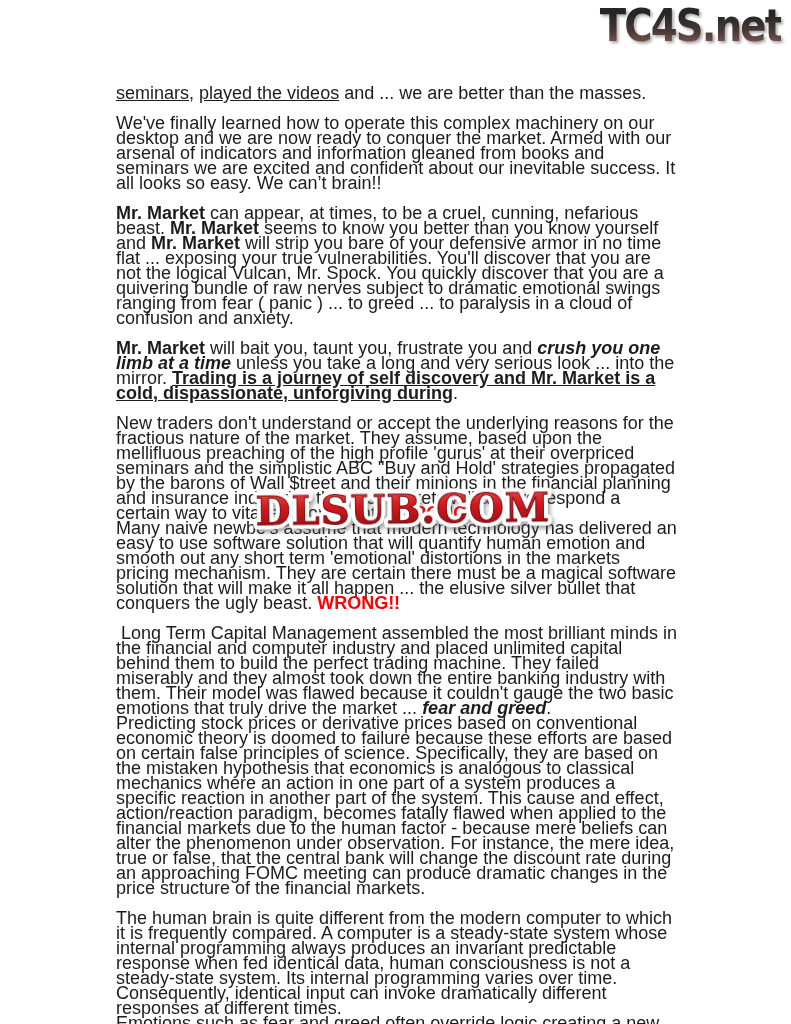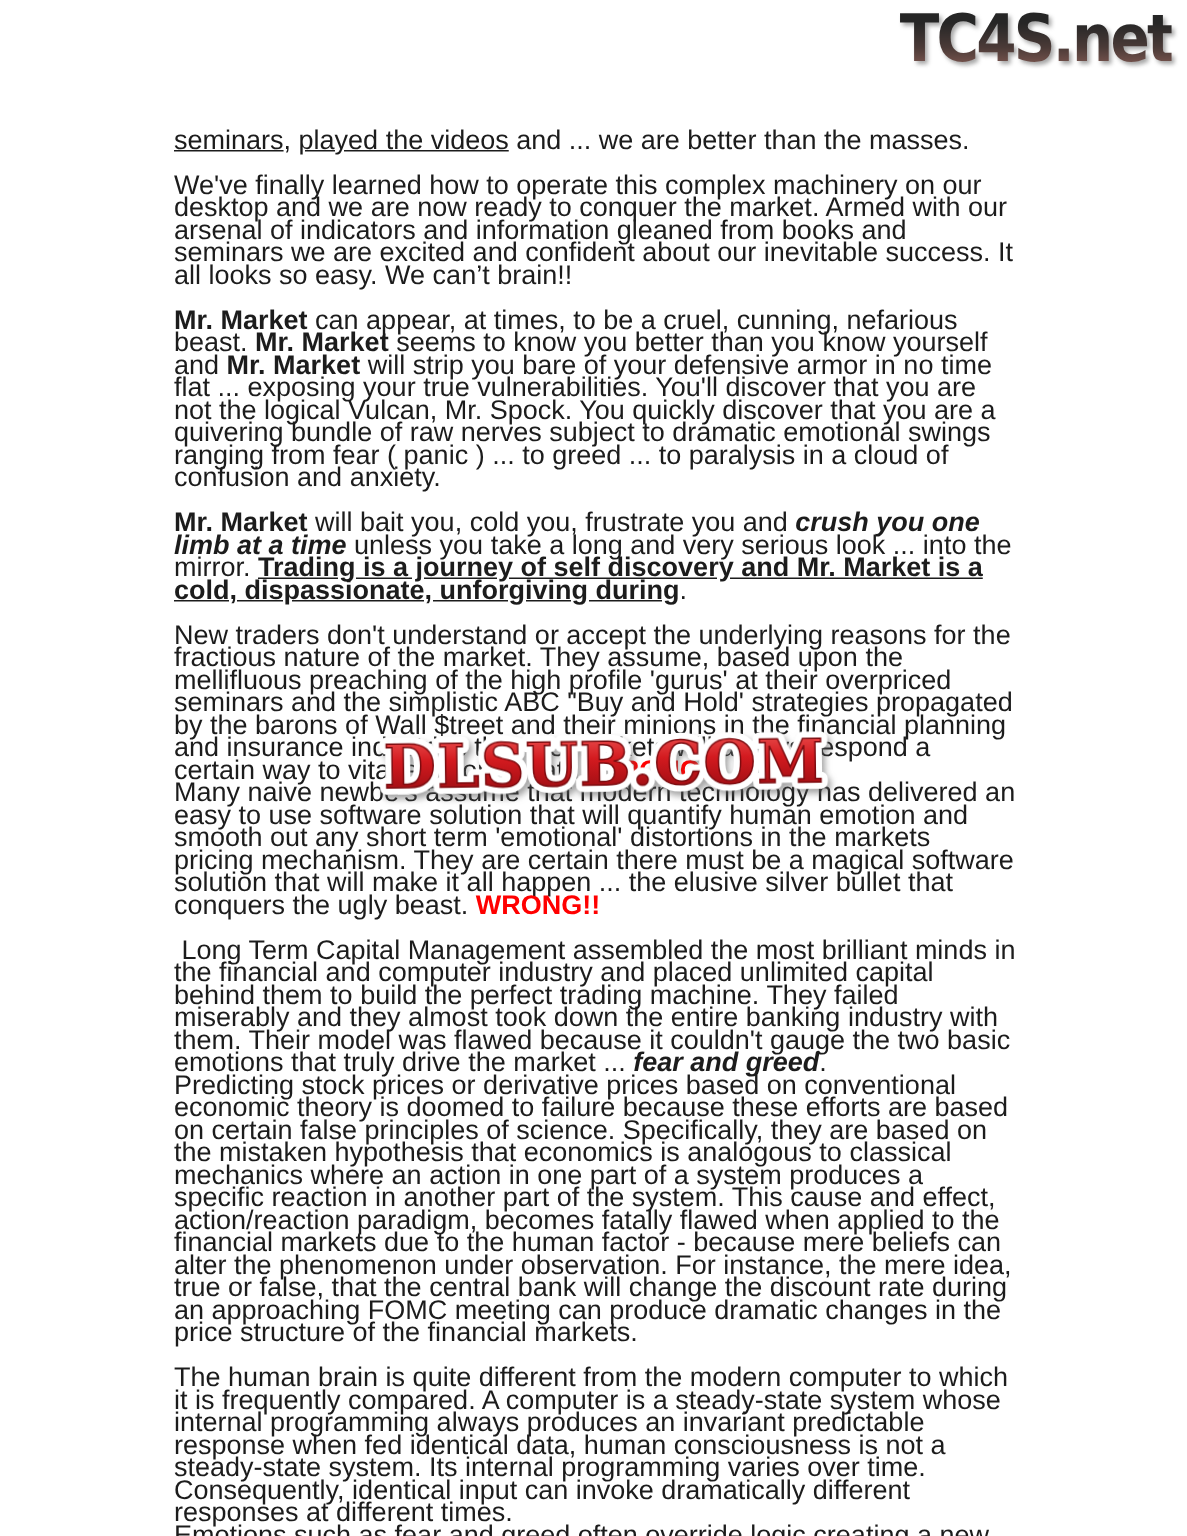--- a/index.html
+++ b/index.html
@@ -48,21 +48,21 @@
 </style>
 </head>
 <body>
 
 <div class="logo">TC4S.net</div>
 
 <div class="content" id="content">
     <p><span class="u">seminars</span><span>, </span><span class="u">played the videos</span><span> and ... we are better than the masses.</span></p>
     <p><span>We've finally learned how to operate this complex machinery on our desktop and we are now ready to conquer the market. Armed with our arsenal of indicators and information gleaned from books and seminars we are excited and confident about our inevitable success. It all looks so easy. We can’t brain!!</span></p>
     <p><span class="b">Mr. Market</span><span> can appear, at times, to be a cruel, cunning, nefarious beast. </span><span class="b">Mr. Market</span><span> seems to know you better than you know yourself and </span><span class="b">Mr. Market</span><span> will strip you bare of your defensive armor in no time flat ...  exposing your true vulnerabilities. You'll discover that you are not the logical Vulcan, Mr. Spock. You quickly discover that you are a quivering bundle of raw nerves subject to dramatic emotional swings ranging from fear ( panic ) ...  to greed ... to paralysis in a cloud of confusion and anxiety.</span></p>
-    <p><span class="b">Mr. Market</span><span> will bait you, cold you, frustrate you and </span><span class="b i">crush you one limb at a time</span><span> unless you take a long and very serious look ... into the mirror. </span><span class="b u">Trading is a journey of self discovery and Mr. Market is a cold, dispassionate, unforgiving during</span><span>.</span></p>
+    <p><span class="b">Mr. Market</span><span> will bait you, taunt you, frustrate you and </span><span class="b i">crush you one limb at a time</span><span> unless you take a long and very serious look ... into the mirror. </span><span class="b u">Trading is a journey of self discovery and Mr. Market is a cold, dispassionate, unforgiving during</span><span>.</span></p>
     <p><span>New traders don't understand or accept the underlying reasons for the fractious nature of the market. They assume, based upon the mellifluous preaching of the high profile 'gurus' at their overpriced seminars and the simplistic ABC "Buy and Hold' strategies propagated by the barons of Wall $treet and their minions in the financial planning and insurance industries that the markets will always respond a certain way to vital economic data. </span><span class="b" style="color: rgb(255, 0, 0);">WRONG!!</span><br><span>Many naive newbe's assume that modern technology has delivered an easy to use software solution that will quantify human emotion and smooth out any short term 'emotional' distortions in the markets pricing mechanism. They are certain there must be a magical software solution that will make it all happen ... the elusive silver bullet that conquers the ugly beast. </span><span class="b" style="color: rgb(255, 0, 0);">WRONG!!</span></p>
     <p><span>&nbsp;Long Term Capital Management assembled the most brilliant minds in the financial and computer industry and placed unlimited capital behind them to build the perfect trading machine. They failed miserably and they almost took down the entire banking industry with them. Their model was flawed because it couldn't gauge the two basic emotions that truly drive the market ... </span><span class="b i">fear and greed</span><span>.</span><br><span>Predicting stock prices or derivative prices based on conventional economic theory is doomed to failure because these efforts are based on certain false principles of science. Specifically, they are based on the mistaken hypothesis that economics is analogous to classical mechanics where an action in one part of a system produces a specific reaction in another part of the system. This cause and effect, action/reaction paradigm, becomes fatally flawed when applied to the financial markets due to the human factor - because mere beliefs can alter the phenomenon under observation. For instance, the mere idea, true or false, that the central bank will change the discount rate during an approaching FOMC meeting can produce dramatic changes in the price structure of the financial markets.</span></p>
     <p><span>The human brain is quite different from the modern computer to which it is frequently compared. A computer is a steady-state system whose internal programming always produces an invariant predictable response when fed identical data, human consciousness is not a steady-state system. Its internal programming varies over time. Consequently, identical input can invoke dramatically different responses at different times.</span><br><span>Emotions such as fear and greed often override logic creating a new reality based upon perceptions. While physical systems concern material objects, the central nexus of economics is value and value is not inherent in any physical object, but derived exclusively from a human desire for a particular object at a particular time. Perceptions of value are created through empirical analysis of old ( out dated ) core data and assimilation of a rapid fire onslaught of new</span></p>
   </div>
 
 <div class="watermark">
   <svg width="318" height="62" viewBox="0 0 318 62">
     <defs>
       <linearGradient id="wmg" x1="0" y1="0" x2="0" y2="1">
         <stop offset="0" stop-color="#ef5a58"></stop>

